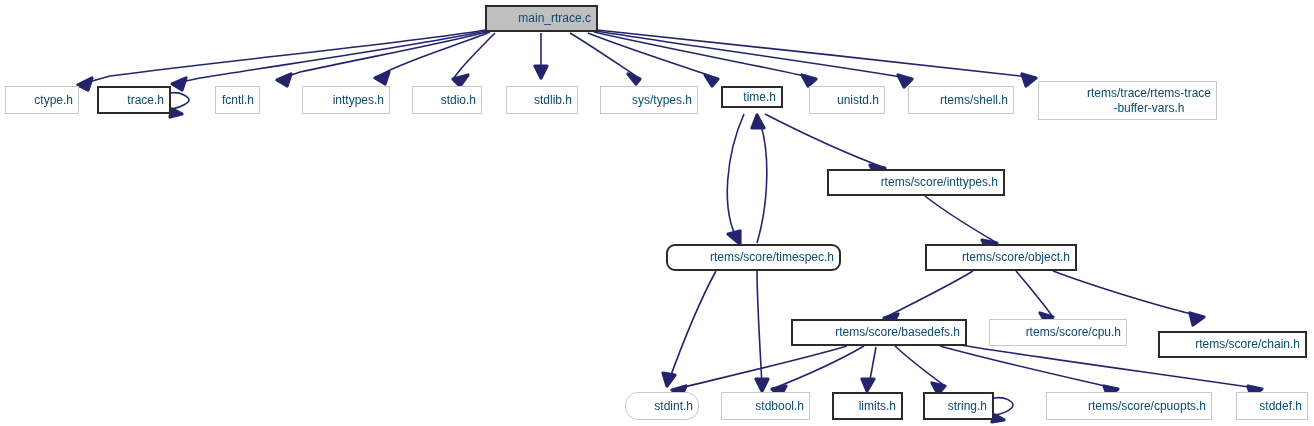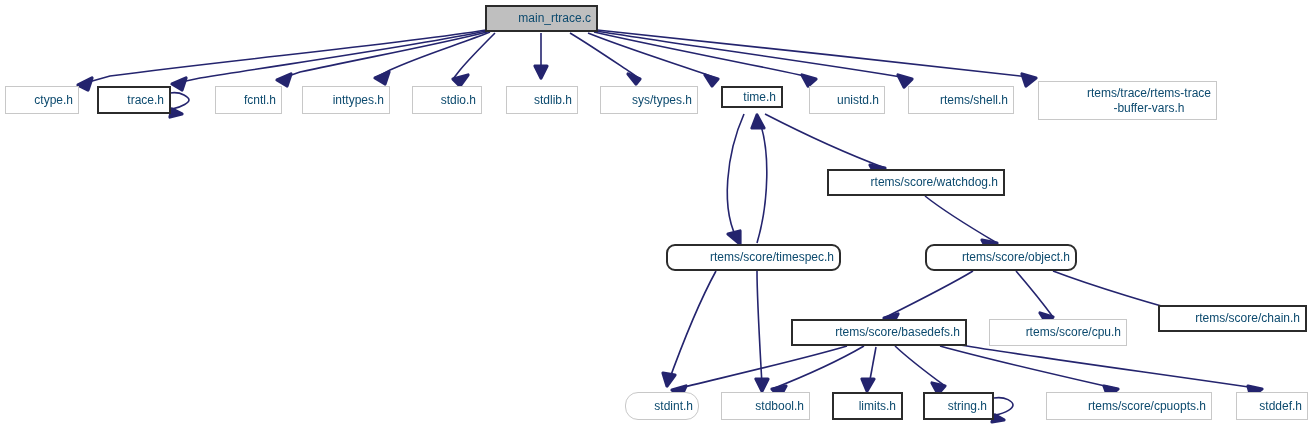--- a/index.html
+++ b/index.html
@@ -172,36 +172,36 @@
       <g>
         <path d="M 994,398 C 1006,396 1013,402 1013,405 C 1013,408 1007,413 995,415" fill="none" stroke="#24246e" stroke-width="1.6"></path>
         <polygon points="995,415 1004,420 992,422" fill="#24246e" stroke="#24246e" stroke-width="3.2" stroke-linejoin="round"></polygon>
       </g>
     </svg>
 
   <div id="node-layer">
       <div class="node root" style="left: 485px; top: 5px; width: 113px; height: 27px;"><span class="node-label">main_rtrace.c</span></div>
       <div class="node thin" style="left: 5px; top: 86px; width: 74px; height: 28px;"><span class="node-label">ctype.h</span></div>
       <div class="node bold" style="left: 97px; top: 86px; width: 74px; height: 28px;"><span class="node-label">trace.h</span></div>
-      <div class="node thin" style="left: 215px; top: 86px; width: 67px; height: 28px;"><span class="node-label">fcntl.h</span></div>
+      <div class="node thin" style="left: 215px; top: 86px; width: 45px; height: 28px;"><span class="node-label">fcntl.h</span></div>
       <div class="node thin" style="left: 302px; top: 86px; width: 88px; height: 28px;"><span class="node-label">inttypes.h</span></div>
       <div class="node thin" style="left: 412px; top: 86px; width: 70px; height: 28px;"><span class="node-label">stdio.h</span></div>
       <div class="node thin" style="left: 506px; top: 86px; width: 72px; height: 28px;"><span class="node-label">stdlib.h</span></div>
       <div class="node thin" style="left: 600px; top: 86px; width: 98px; height: 28px;"><span class="node-label">sys/types.h</span></div>
       <div class="node bold" style="left: 721px; top: 86px; width: 62px; height: 22px; padding-left: 8px;"><span class="node-label">time.h</span></div>
       <div class="node thin" style="left: 809px; top: 86px; width: 76px; height: 28px;"><span class="node-label">unistd.h</span></div>
       <div class="node thin" style="left: 908px; top: 86px; width: 106px; height: 28px;"><span class="node-label">rtems/shell.h</span></div>
       <div class="node thin" style="left: 1038px; top: 81px; width: 179px; height: 39px;"><span class="node-label">rtems/trace/rtems-trace
 -buffer-vars.h</span></div>
-      <div class="node bold" style="left: 827px; top: 169px; width: 178px; height: 27px;"><span class="node-label">rtems/score/watchdog.h</span></div>
+      <div class="node bold" style="left: 827px; top: 169px; width: 178px; height: 27px;"><span class="node-label">rtems/score/inttypes.h</span></div>
       <div class="node bold" style="left: 666px; top: 244px; width: 175px; height: 27px; border-radius: 9px;"><span class="node-label">rtems/score/timespec.h</span></div>
-      <div class="node bold" style="left: 925px; top: 244px; width: 152px; height: 27px; border-radius: 9px;"><span class="node-label">rtems/score/object.h</span></div>
+      <div class="node bold" style="left: 925px; top: 244px; width: 152px; height: 27px;"><span class="node-label">rtems/score/object.h</span></div>
       <div class="node bold" style="left: 791px; top: 319px; width: 176px; height: 27px;"><span class="node-label">rtems/score/basedefs.h</span></div>
       <div class="node thin" style="left: 989px; top: 319px; width: 138px; height: 27px;"><span class="node-label">rtems/score/cpu.h</span></div>
-      <div class="node bold" style="left: 1158px; top: 305px; width: 149px; height: 27px;"><span class="node-label">rtems/score/chain.h</span></div>
+      <div class="node bold" style="left: 1158px; top: 331px; width: 149px; height: 27px;"><span class="node-label">rtems/score/chain.h</span></div>
       <div class="node thin" style="left: 625px; top: 392px; width: 74px; height: 28px; border-radius: 13px;"><span class="node-label">stdint.h</span></div>
       <div class="node thin" style="left: 721px; top: 392px; width: 89px; height: 28px;"><span class="node-label">stdbool.h</span></div>
       <div class="node bold" style="left: 832px; top: 392px; width: 71px; height: 28px;"><span class="node-label">limits.h</span></div>
       <div class="node bold" style="left: 923px; top: 392px; width: 71px; height: 28px;"><span class="node-label">string.h</span></div>
       <div class="node thin" style="left: 1046px; top: 392px; width: 166px; height: 28px;"><span class="node-label">rtems/score/cpuopts.h</span></div>
       <div class="node thin" style="left: 1236px; top: 392px; width: 72px; height: 28px;"><span class="node-label">stddef.h</span></div>
     </div>
 
 </div>
 

